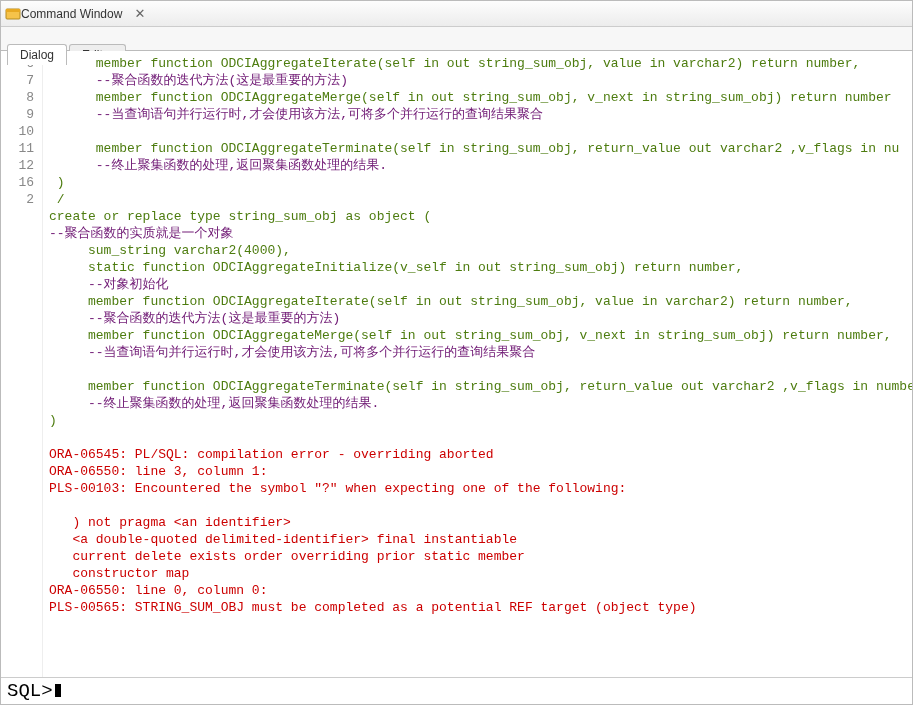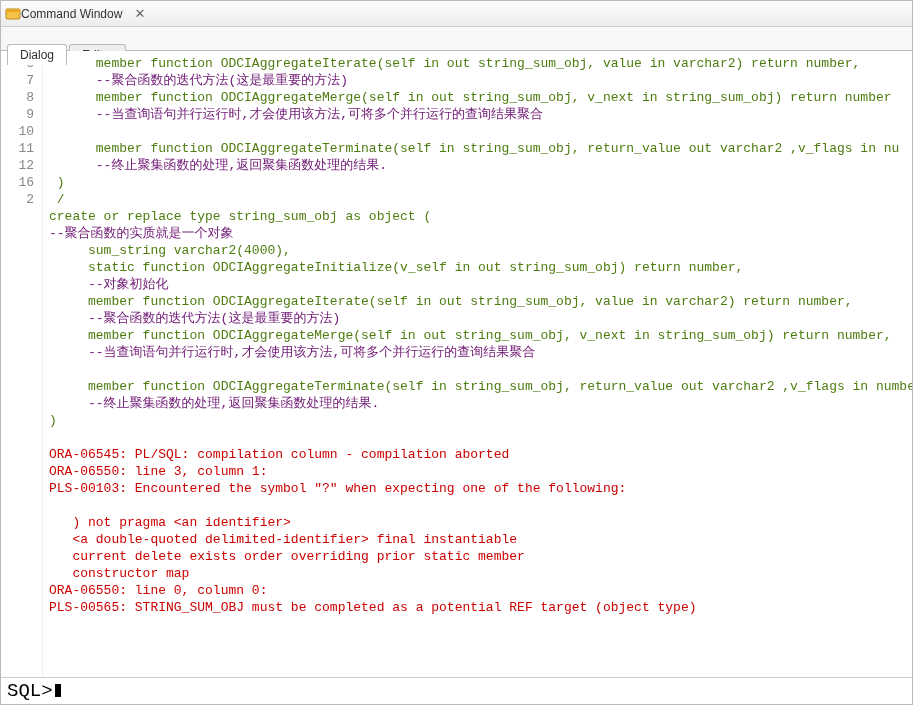--- a/index.html
+++ b/index.html
@@ -158,21 +158,21 @@
 <span class="cm">     --对象初始化</span>
 <span class="kw">     member function ODCIAggregateIterate(self in out string_sum_obj, value in varchar2) return number,</span>
 <span class="cm">     --聚合函数的迭代方法(这是最重要的方法)</span>
 <span class="kw">     member function ODCIAggregateMerge(self in out string_sum_obj, v_next in string_sum_obj) return number,</span>
 <span class="cm">     --当查询语句并行运行时,才会使用该方法,可将多个并行运行的查询结果聚合</span>
 <span></span>
 <span class="kw">     member function ODCIAggregateTerminate(self in string_sum_obj, return_value out varchar2 ,v_flags in number</span>
 <span class="cm">     --终止聚集函数的处理,返回聚集函数处理的结果.</span>
 <span class="kw">)</span>
 <span></span>
-<span class="err">ORA-06545: PL/SQL: compilation column - compilation aborted</span>
+<span class="err">ORA-06545: PL/SQL: compilation error - overriding aborted</span>
 <span class="err">ORA-06550: line 3, column 1:</span>
 <span class="err">PLS-00103: Encountered the symbol "?" when expecting one of the following:</span>
 <span class="err"></span>
 <span class="err">   ) not pragma &lt;an identifier&gt;</span>
 <span class="err">   &lt;a double-quoted delimited-identifier&gt; final instantiable</span>
 <span class="err">   current delete exists order overriding prior static member</span>
 <span class="err">   constructor map</span>
 <span class="err">ORA-06550: line 0, column 0:</span>
 <span class="err">PLS-00565: STRING_SUM_OBJ must be completed as a potential REF target (object type)</span></div>
   </div>

